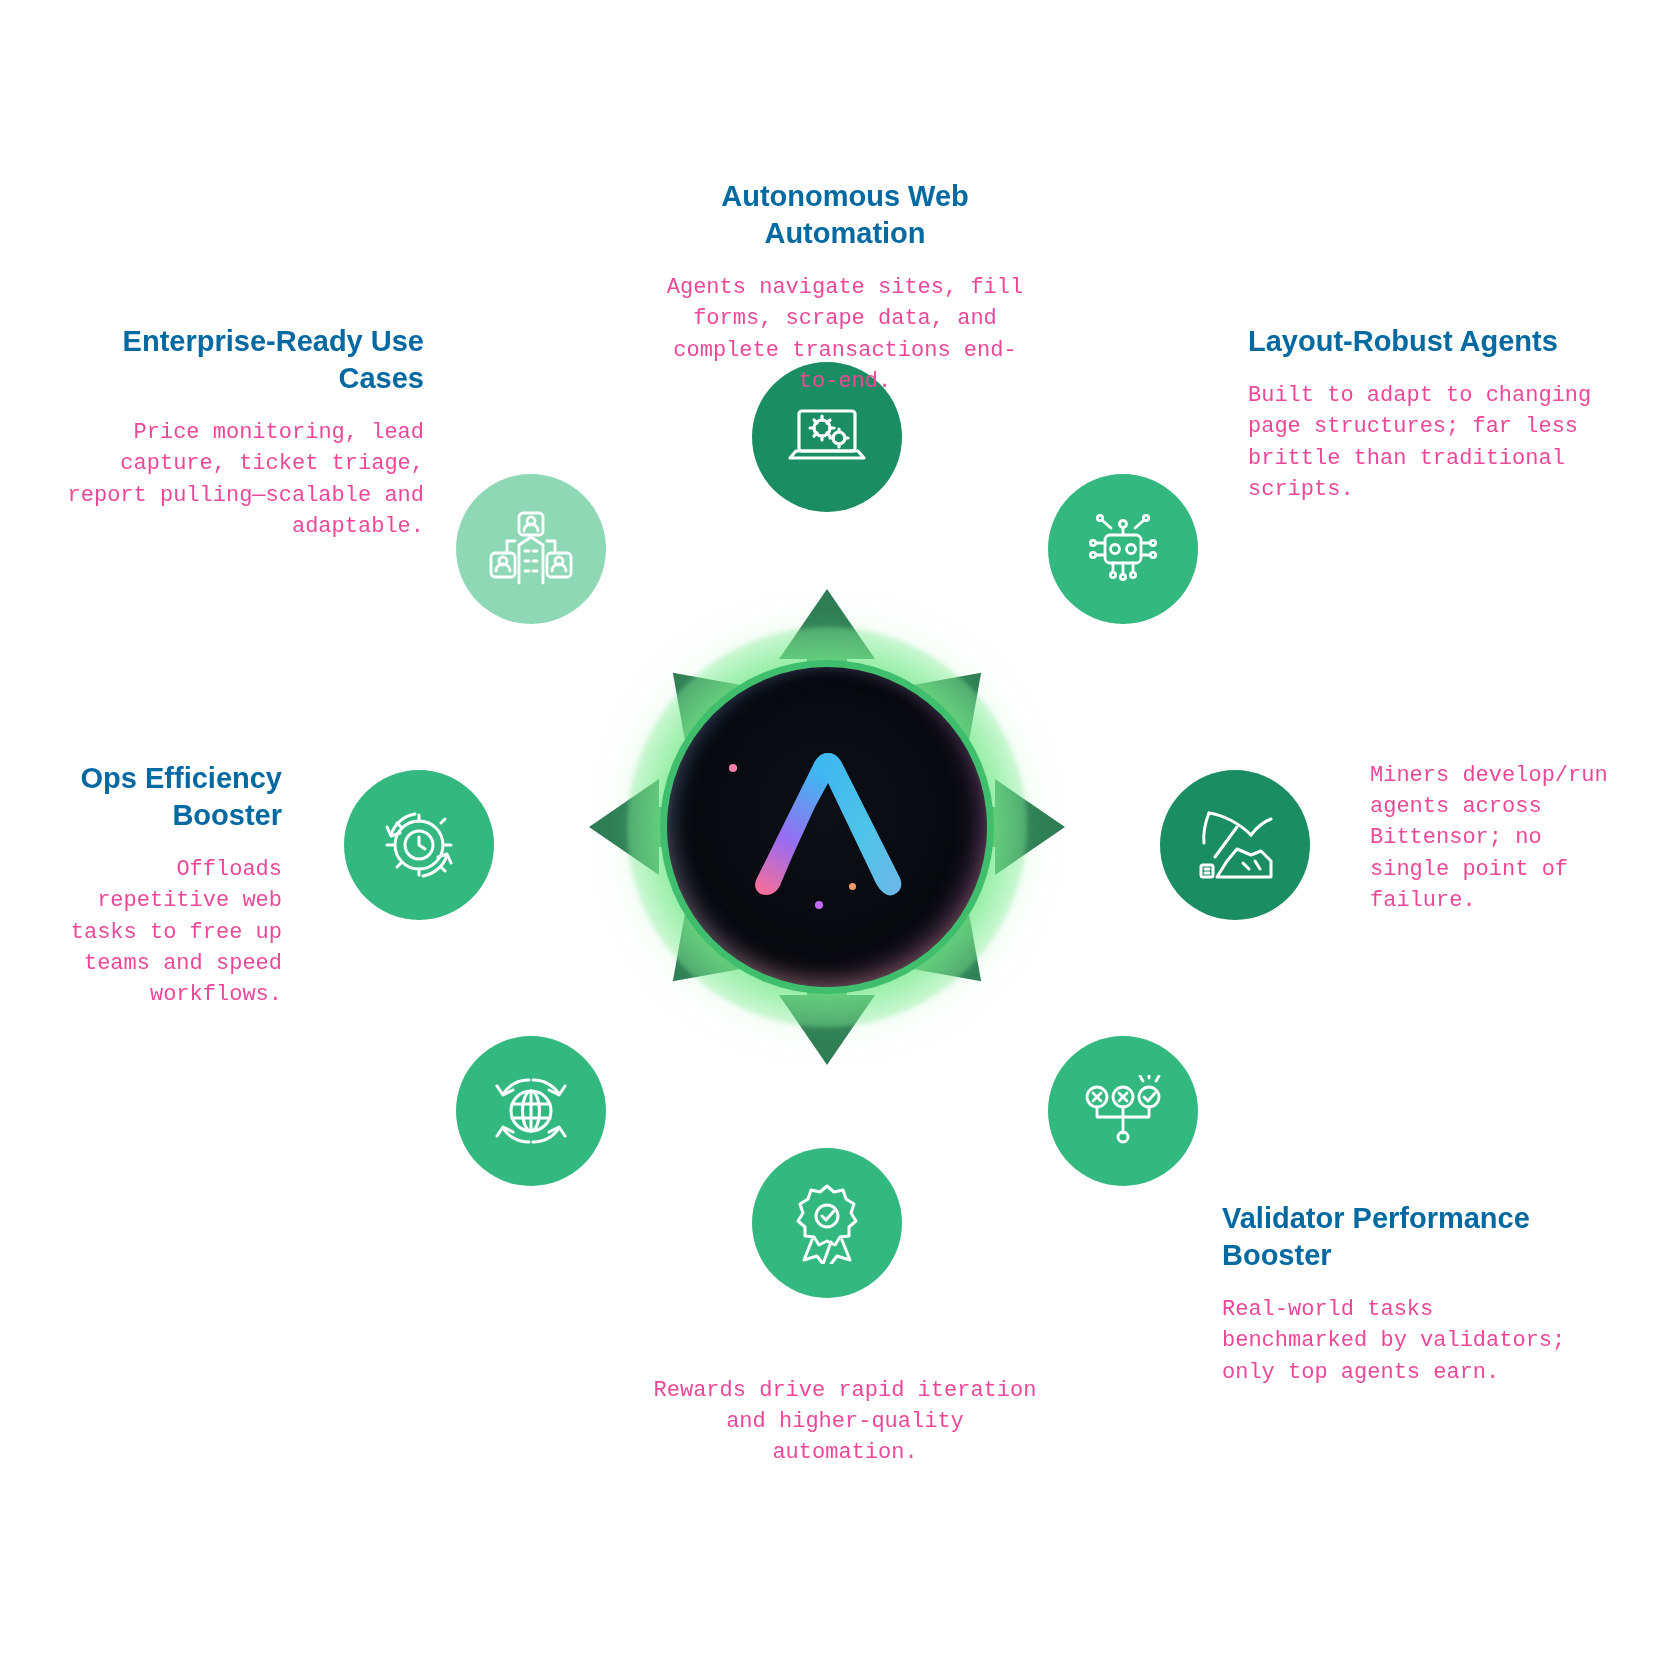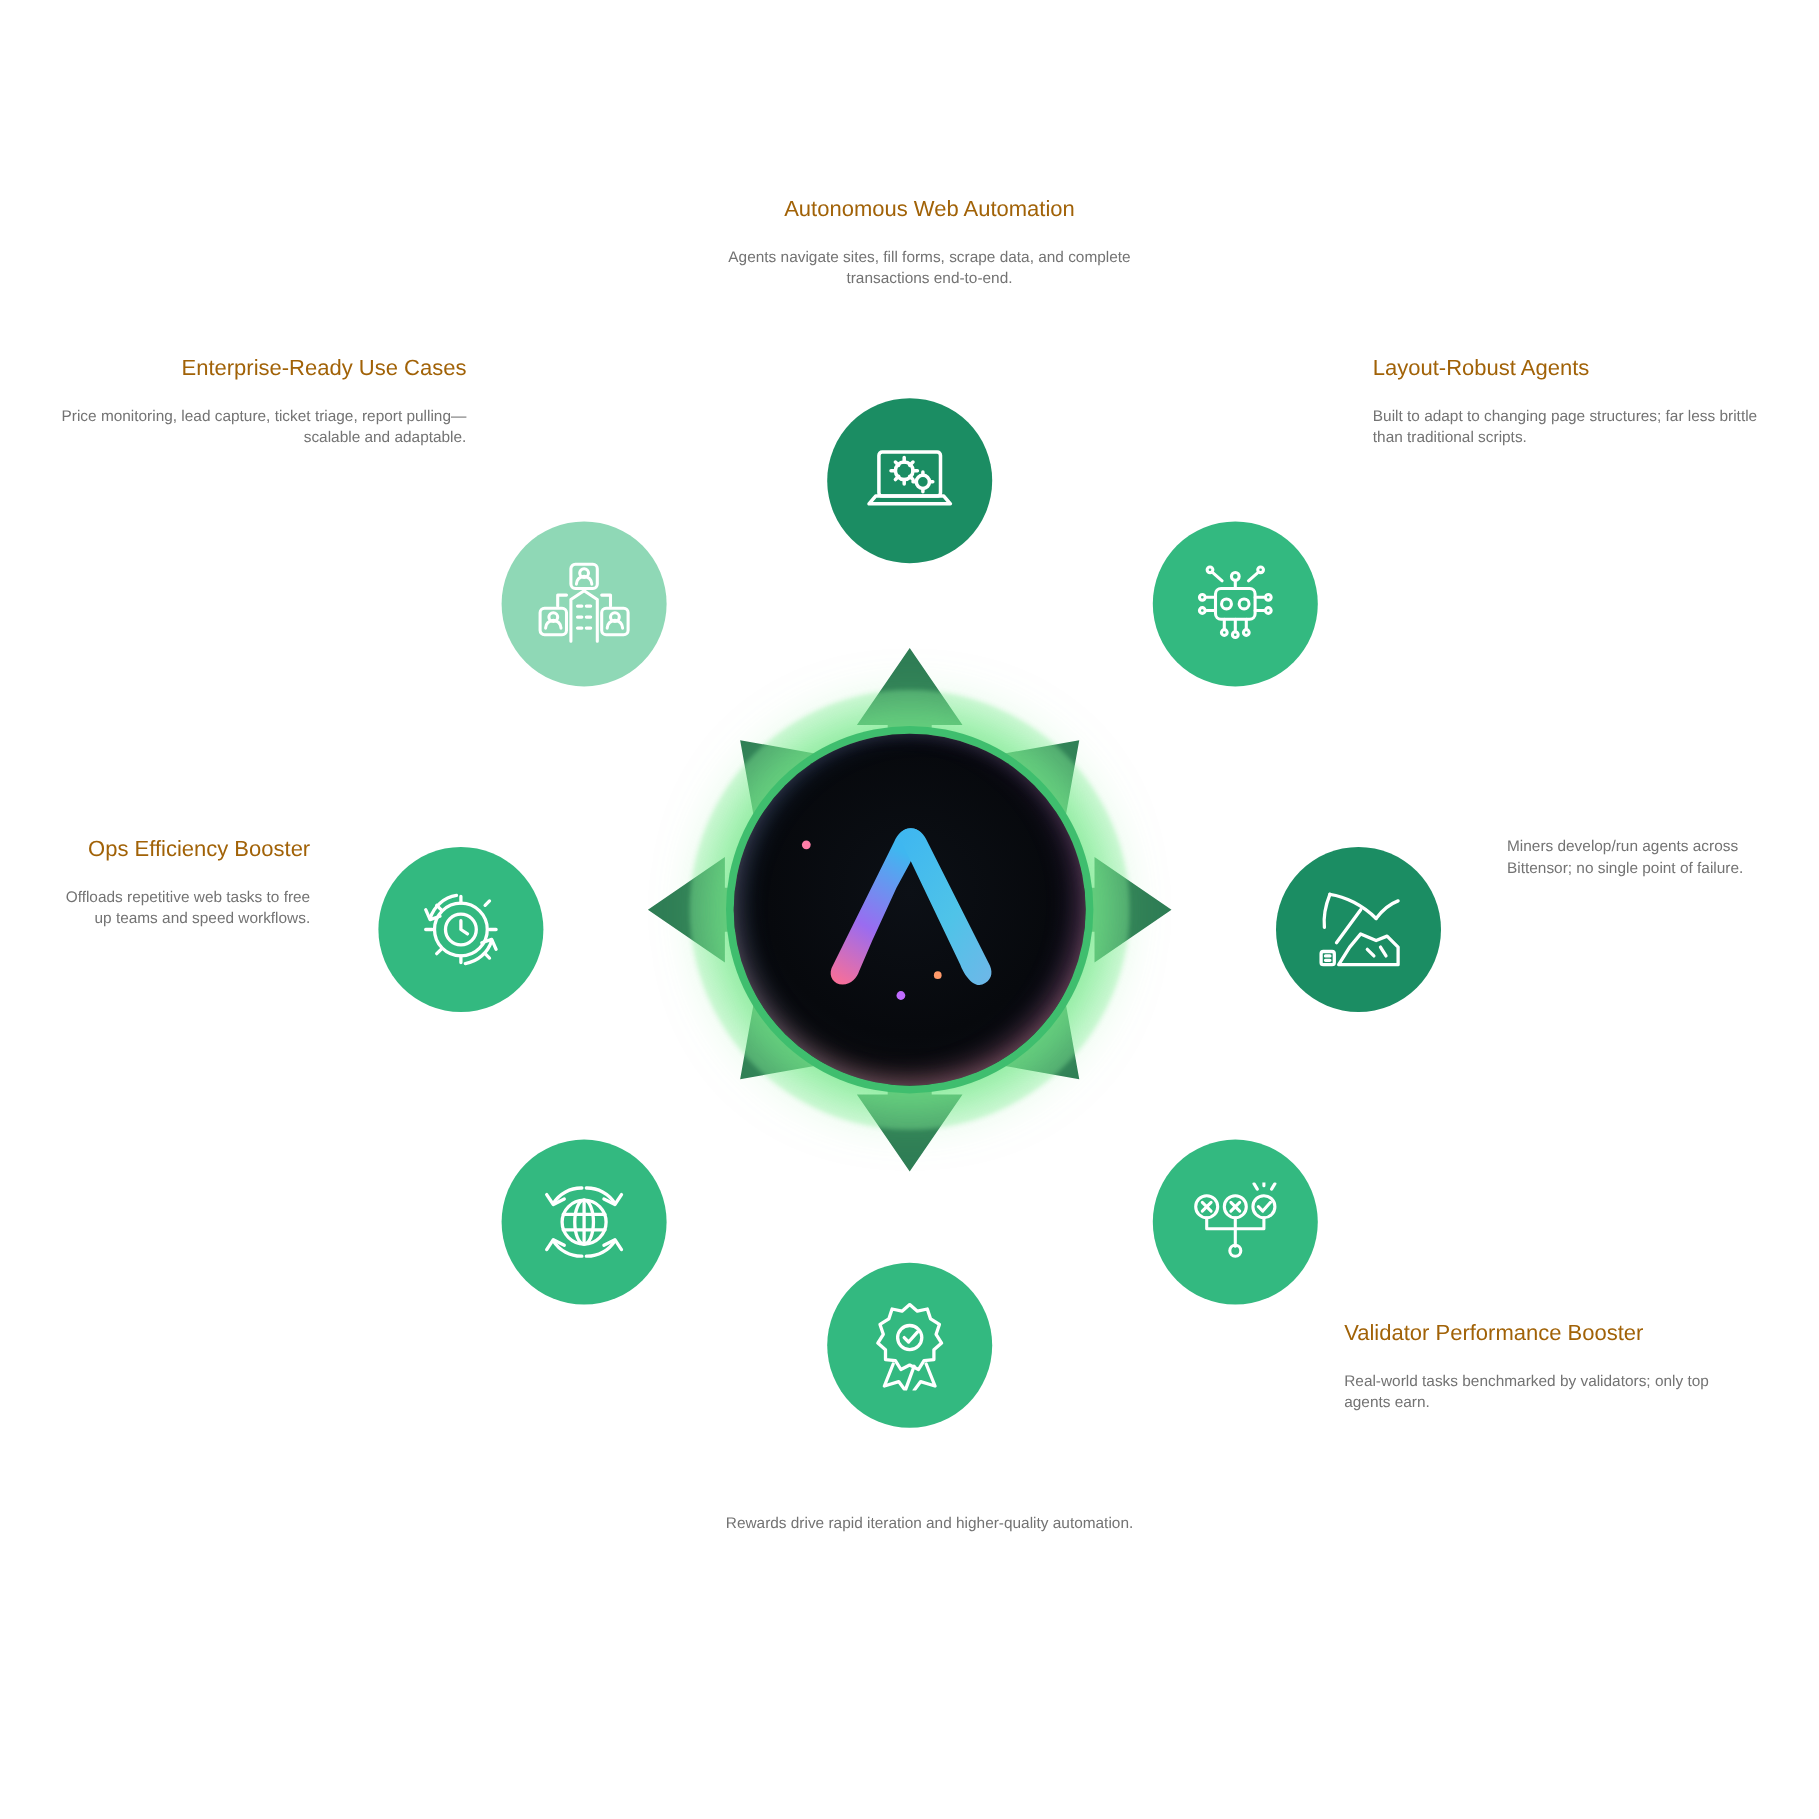--- a/index.html
+++ b/index.html
@@ -97,30 +97,31 @@
   .node.dark { background: #1b8d63; }
   .node.pale { background: #8fd8b6; }
   .node svg { display: block; }
 
   
   .block {
     position: absolute;
     width: 380px;
   }
   .block .title {
-    font-weight: normal;
-    font-size: 20px;
+    font-weight: bold;
+    font-size: 29px;
     line-height: 1.28;
-    color: #a16207;
+    color: #0369a1;
     margin-bottom: 20px;
   }
   .block .body {
-    font-size: 14px;
+    font-size: 22px;
     line-height: 1.42;
-    color: #737373;
+    color: #ec4899;
+    font-family: Liberation Mono, monospace;
   }
   .align-center { text-align: center; }
   .align-right  { text-align: right; }
   .align-left   { text-align: left; }
 </style>
 </head>
 <body>
 
 <div id="stage">
 

